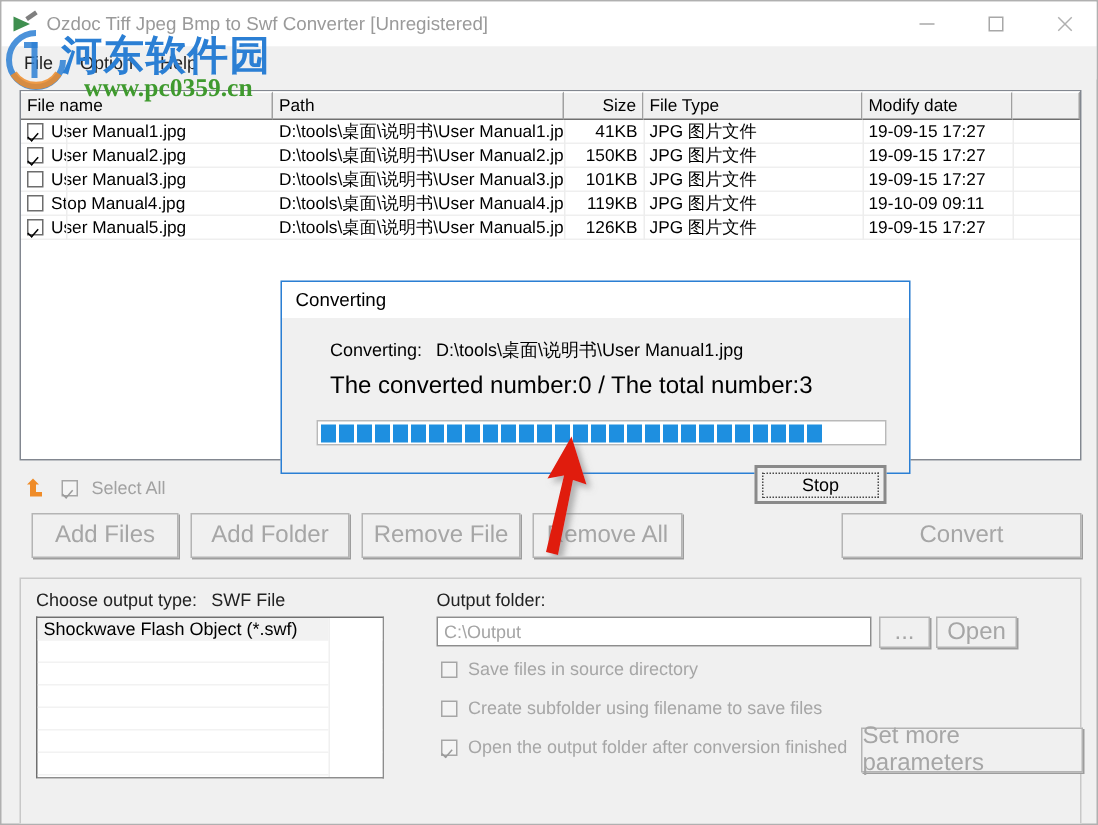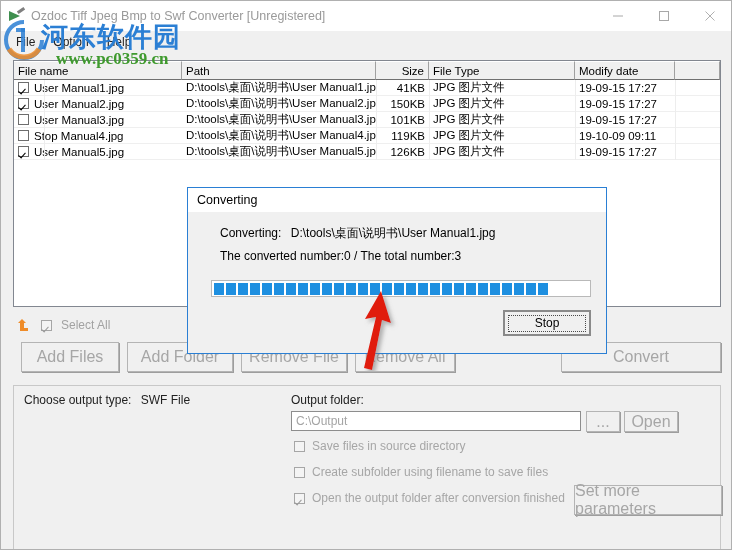--- a/index.html
+++ b/index.html
@@ -241,34 +241,34 @@
   .optrow { position: absolute; left: 280px; display: flex; align-items: center; }
   .optrow .cb { margin-right: 7px; }
   .setparams-btn {
     position: absolute; left: 560px; top: 99px;
     width: 148px; height: 30px;
   }
 
   
   .dialog {
     position: absolute; left: 186px; top: 186px;
-    width: 420px; height: 167px;
+    width: 420px; height: 129px;
     background: #f0f0f0;
     border: 1px solid #2a7fd4;
     z-index: 30;
     box-shadow: 0 0 0 0 rgba(0,0,0,0);
   }
   .dlg-title {
     height: 24px; background: #ffffff;
     display: flex; align-items: center;
     padding-left: 9px;
     font-size: 12.5px; color: #000;
   }
   .dlg-line1 { position: absolute; left: 32px; top: 37px; font-size: 12px; }
-  .dlg-line2 { position: absolute; left: 32px; top: 61px; font-size: 12px; }
+  .dlg-line2 { position: absolute; left: 32px; top: 61px; font-size: 16px; }
   .progress {
     position: absolute; left: 23px; top: 92px;
     width: 380px; height: 17px;
     background: #ffffff;
     border: 1px solid #b9b9b9;
     padding: 2px;
     display: flex; align-items: center;
     overflow: hidden;
   }
   .pblock {
@@ -430,20 +430,30 @@
     <div class="btn dis" style="left:334px; width:100px">Remove All</div>
     <div class="btn dis" style="left:540px; width:160px">Convert</div>
   </div>
 
   <div class="bottompanel">
     <div class="outtype-label lbl">
       <span>Choose output type:</span>
       <span style="margin-left:6px">SWF File</span>
     </div>
 
+    <div class="typelist">
+      <div class="tl-rcol"></div>
+      <div class="tl-row sel">Shockwave Flash Object (*.swf)</div>
+      <div class="tl-row"></div>
+      <div class="tl-row"></div>
+      <div class="tl-row"></div>
+      <div class="tl-row"></div>
+      <div class="tl-row"></div>
+      <div class="tl-row"></div>
+    </div>
 
     <div class="outfolder-label lbl">Output folder:</div>
     <div class="pathbox">C:\Output</div>
     <div class="btn dis dots-btn">...</div>
     <div class="btn dis open-btn">Open</div>
 
     <div class="optrow" style="top:53px">
       <span class="cb dis"></span>
       <span class="lbl dis">Save files in source directory</span>
     </div>

